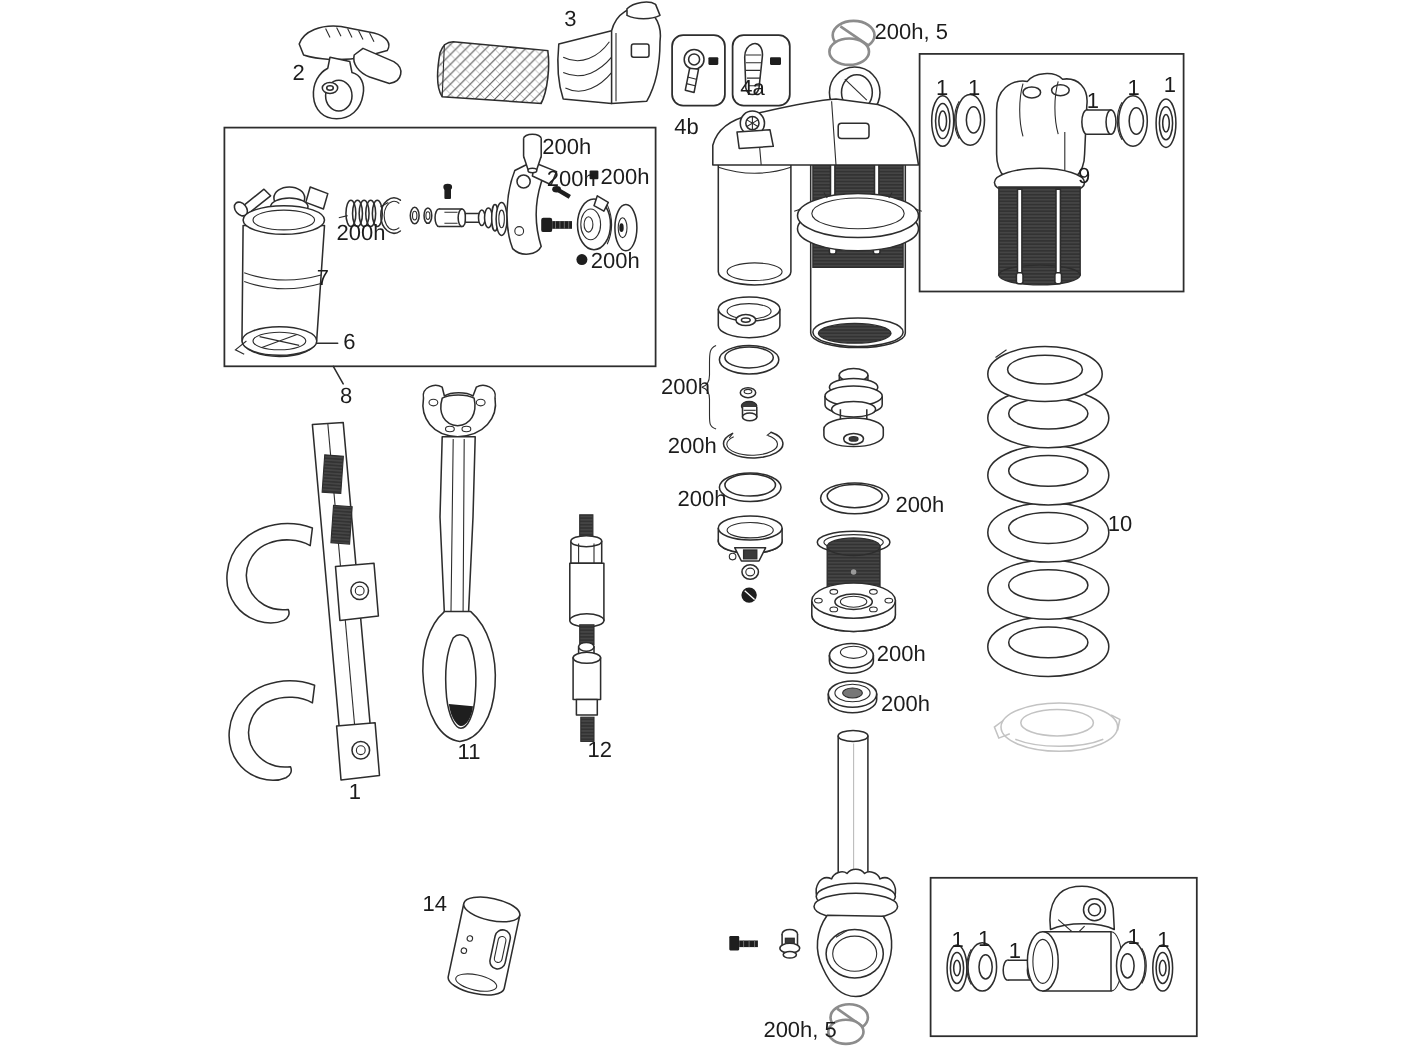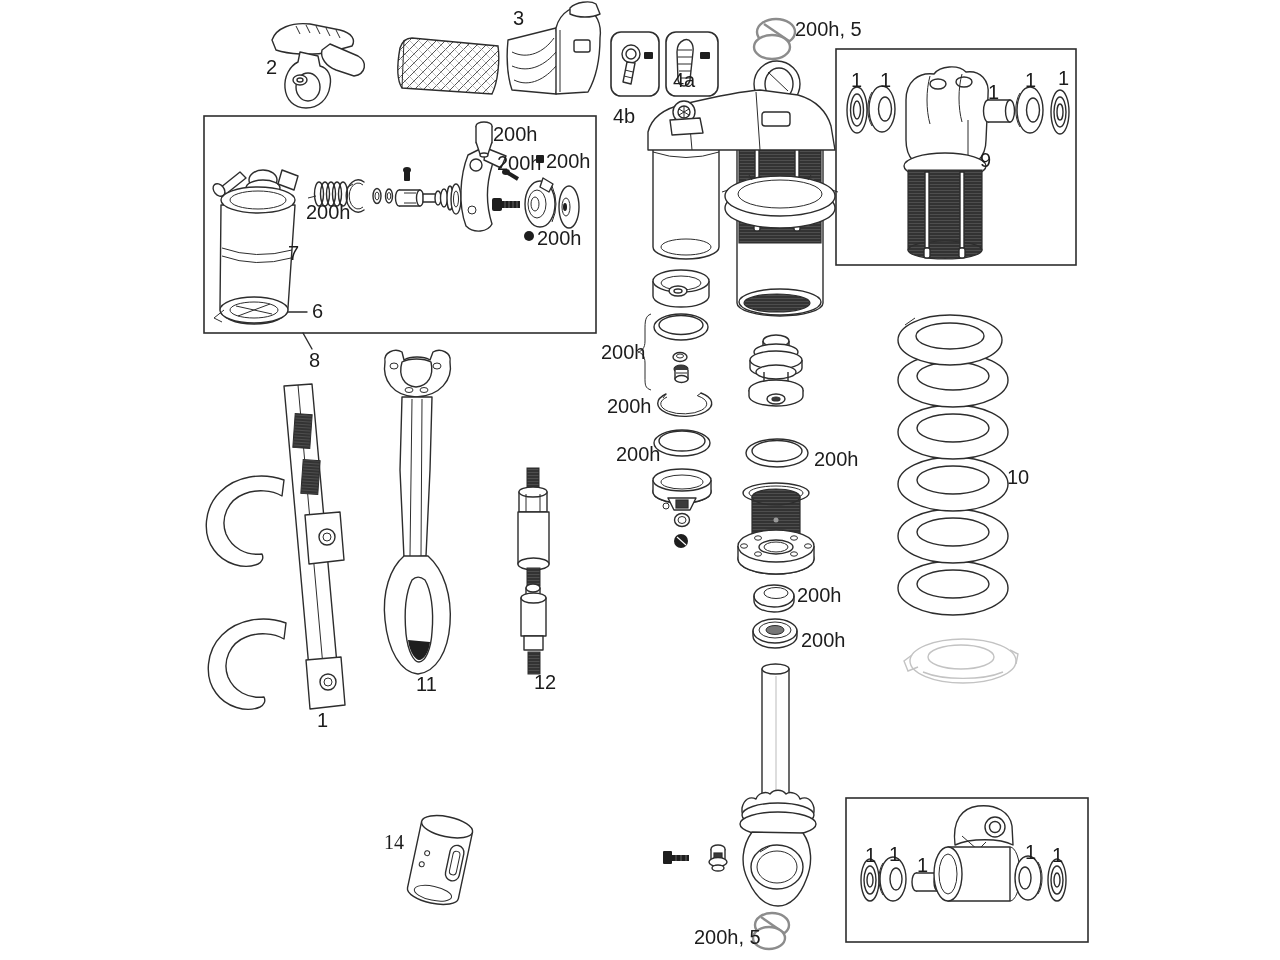--- a/index.html
+++ b/index.html
@@ -464,21 +464,21 @@
       <div class="lbl" style="left: 601px; top: 342px;">200h</div>
       <div class="lbl" style="left: 607px; top: 396px;">200h</div>
       <div class="lbl" style="left: 616px; top: 444px;">200h</div>
       <div class="lbl" style="left: 814px; top: 449px;">200h</div>
       <div class="lbl" style="left: 797px; top: 585px;">200h</div>
       <div class="lbl" style="left: 801px; top: 630px;">200h</div>
       <div class="lbl" style="left: 1007px; top: 467px;">10</div>
       <div class="lbl" style="left: 416px; top: 674px;">11</div>
       <div class="lbl" style="left: 534px; top: 672px;">12</div>
       <div class="lbl" style="left: 317px; top: 710px;">1</div>
-      <div class="lbl" style="left: 384px; top: 832px; font-family: Liberation Serif, serif;">14</div>
+      <div class="lbl" style="left: 384px; top: 812px;">14</div>
       <div class="lbl" style="left: 865px; top: 845px;">1</div>
       <div class="lbl" style="left: 889px; top: 844px;">1</div>
       <div class="lbl" style="left: 917px; top: 855px;">1</div>
       <div class="lbl" style="left: 1025px; top: 842px;">1</div>
       <div class="lbl" style="left: 1052px; top: 845px;">1</div>
       <div class="lbl" style="left: 694px; top: 927px;">200h, 5</div>
     </div>
 </div>
 
 </body></html>

